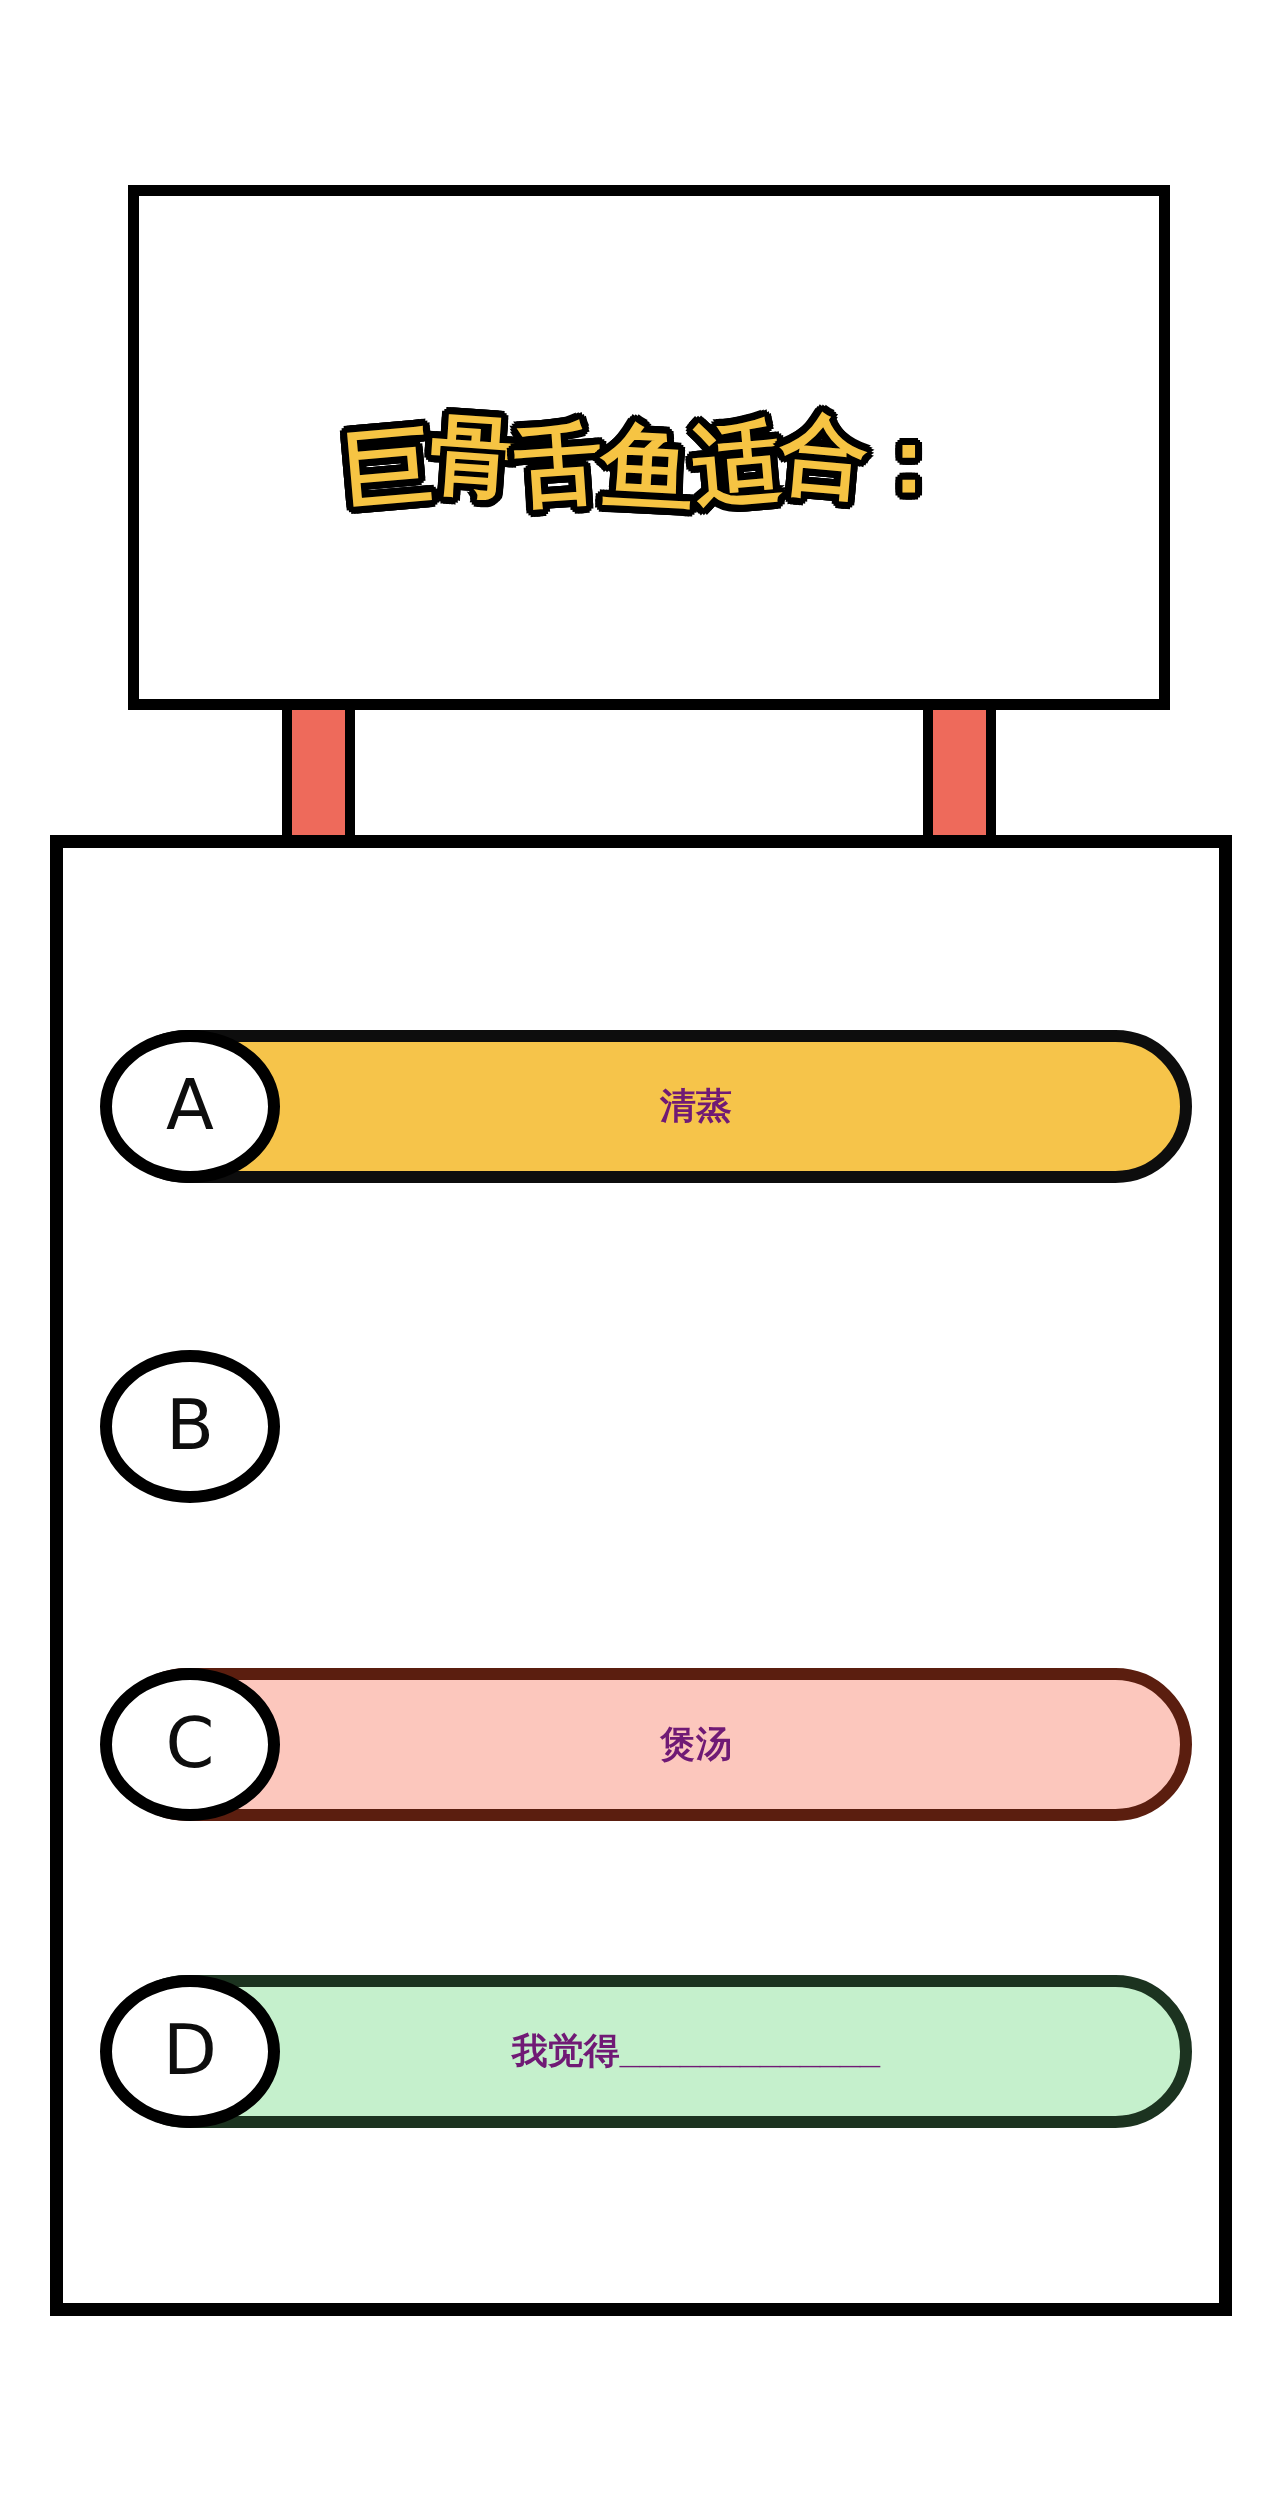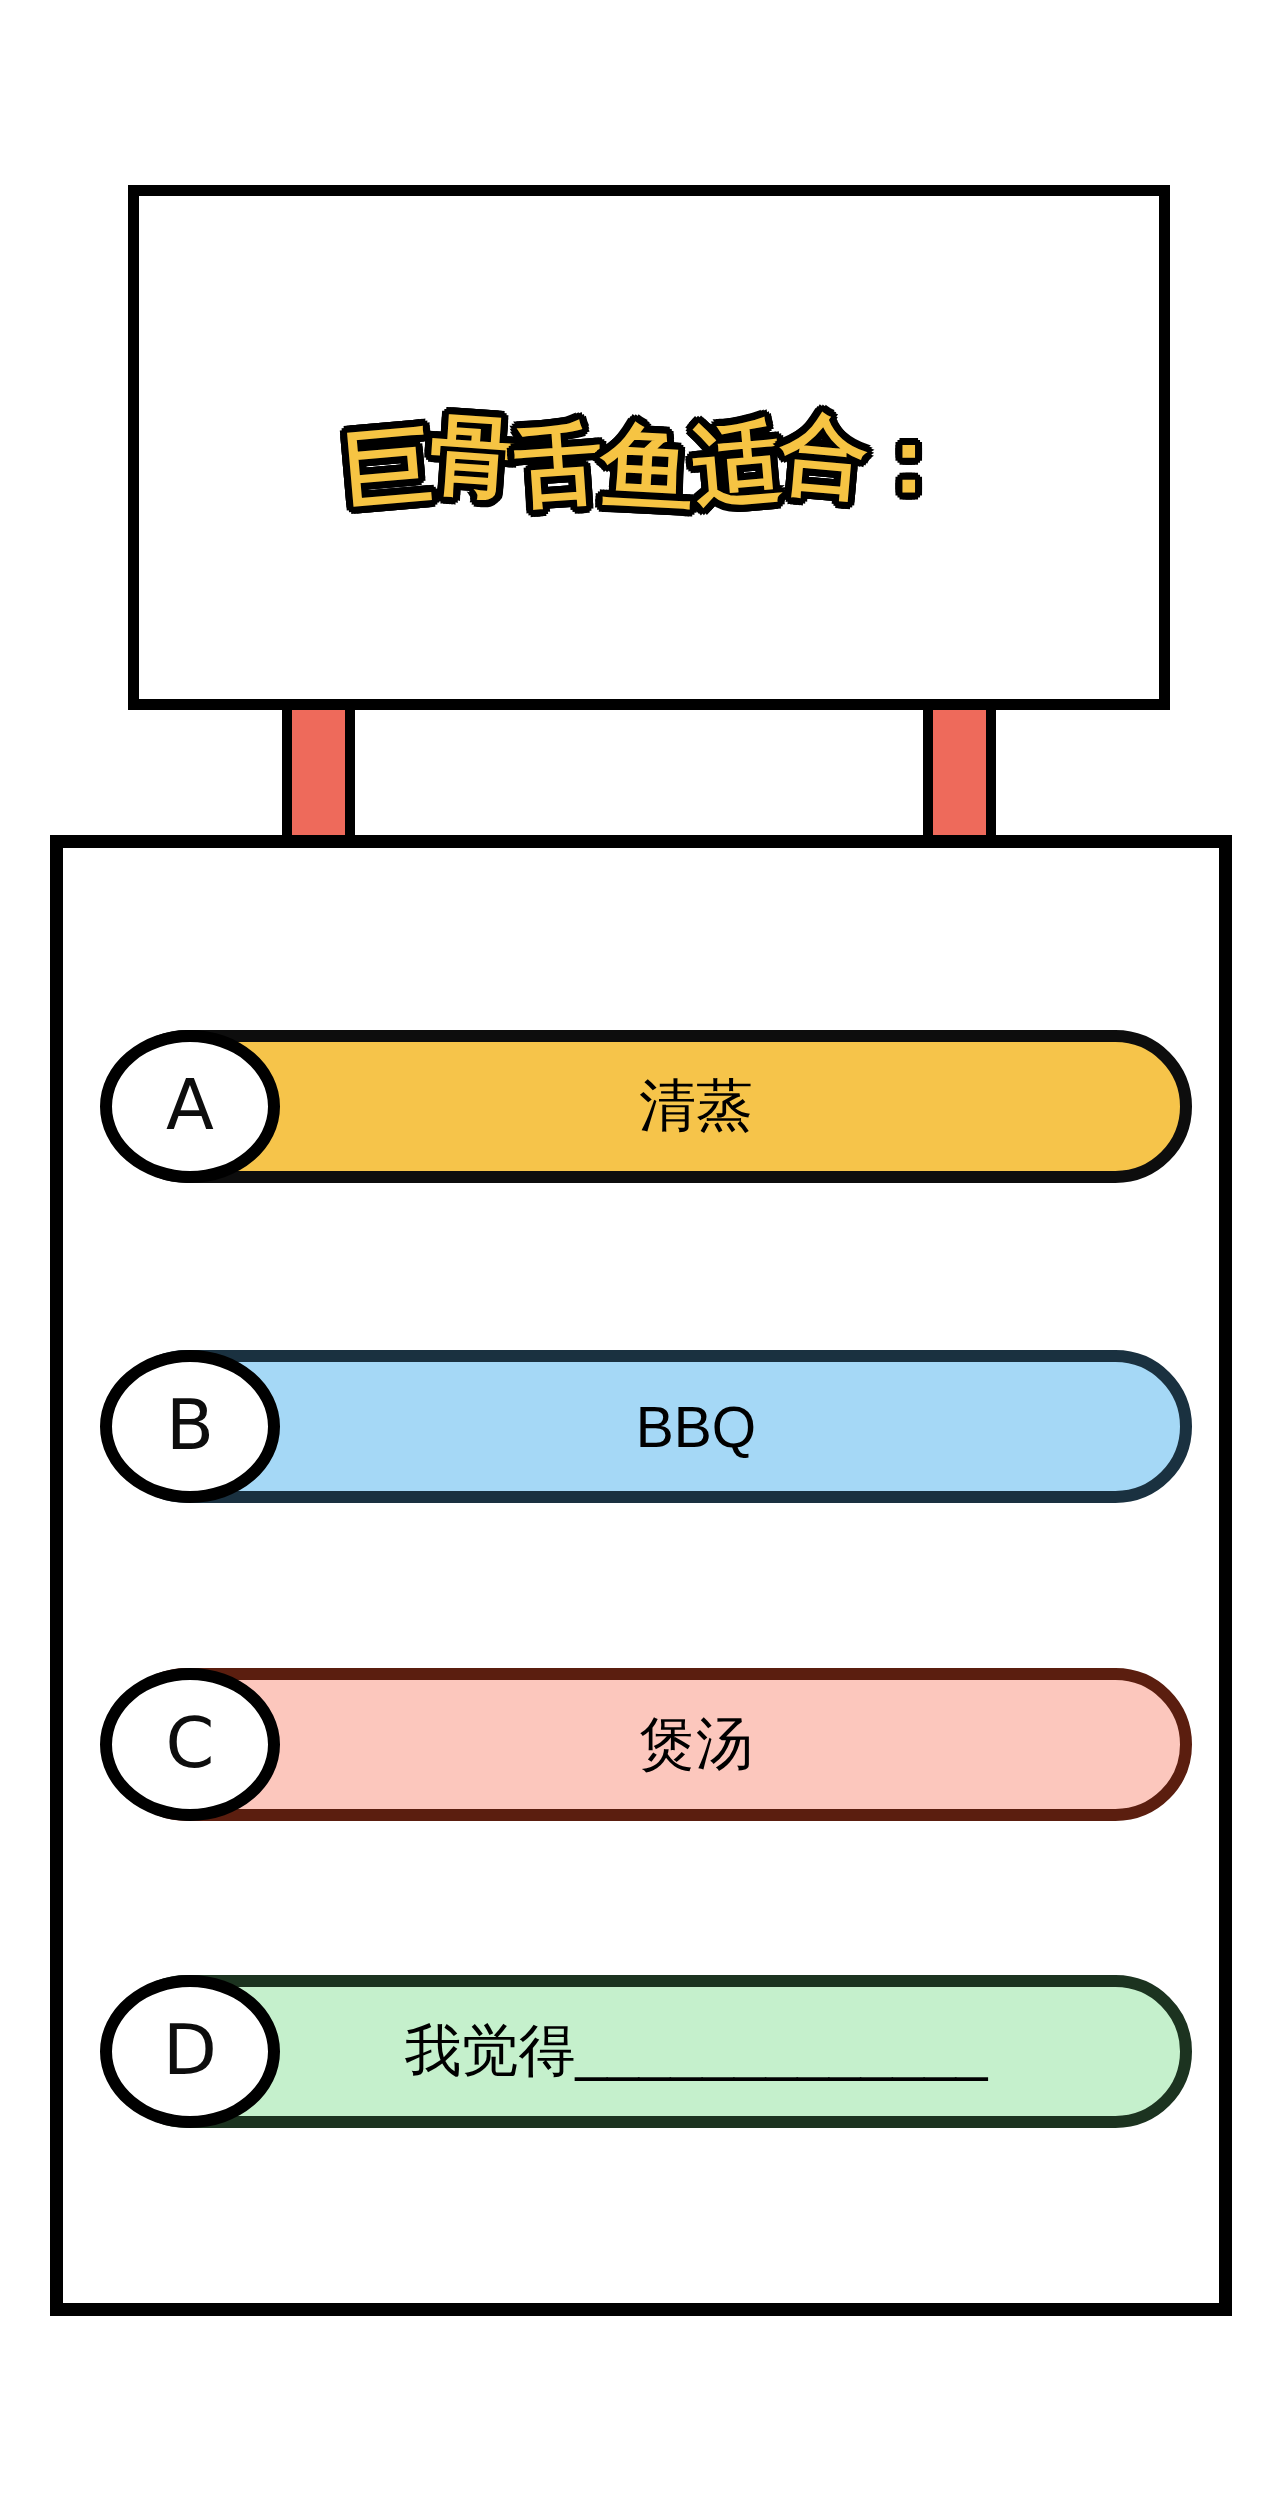--- a/index.html
+++ b/index.html
@@ -52,21 +52,21 @@
   .opt-0{top:1030px;}
   .opt-1{top:1350px;}
   .opt-2{top:1668px;}
   .opt-3{top:1975px;}
   .pill{
     position:absolute;left:110px;top:0;width:1082px;height:153px;
     box-sizing:border-box;border:12px solid #000;border-radius:80px;
     display:flex;align-items:center;justify-content:center;padding-left:90px;
   }
   .option-label{
-    font-size:57px;font-weight:400;color:#000000;white-space:nowrap;
+    font-size:36px;font-weight:700;color:#701a75;white-space:nowrap;
     font-family:"Liberation Sans", sans-serif;
   }
   .badge{
     position:absolute;left:100px;top:0;width:180px;height:153px;
     box-sizing:border-box;background:#fff;border:12px solid #000;border-radius:50%;
     display:flex;align-items:center;justify-content:center;
   }
   .badge-letter{
     font-size:70px;color:#0d0d0d;font-family:"DejaVu Sans", sans-serif;
     transform:translateY(-2px);
@@ -87,23 +87,20 @@
 <div class="option opt-0">
   <div class="pill" style="background-color: rgb(246, 196, 74); border-color: rgb(13, 13, 13);">
     <span class="option-label">清蒸</span>
   </div>
   <div class="badge">
     <span class="badge-letter">A</span>
   </div>
 </div>
 
 <div class="option opt-1">
-  <div class="pill" style="background-color: rgb(165, 216, 246); border-color: rgb(26, 49, 64);">
-    <span class="option-label">BBQ</span>
-  </div>
   <div class="badge">
     <span class="badge-letter">B</span>
   </div>
 </div>
 
 <div class="option opt-2">
   <div class="pill" style="background-color: rgb(252, 199, 189); border-color: rgb(91, 30, 15); justify-content: center;">
     <span class="option-label">煲汤</span>
   </div>
   <div class="badge">

